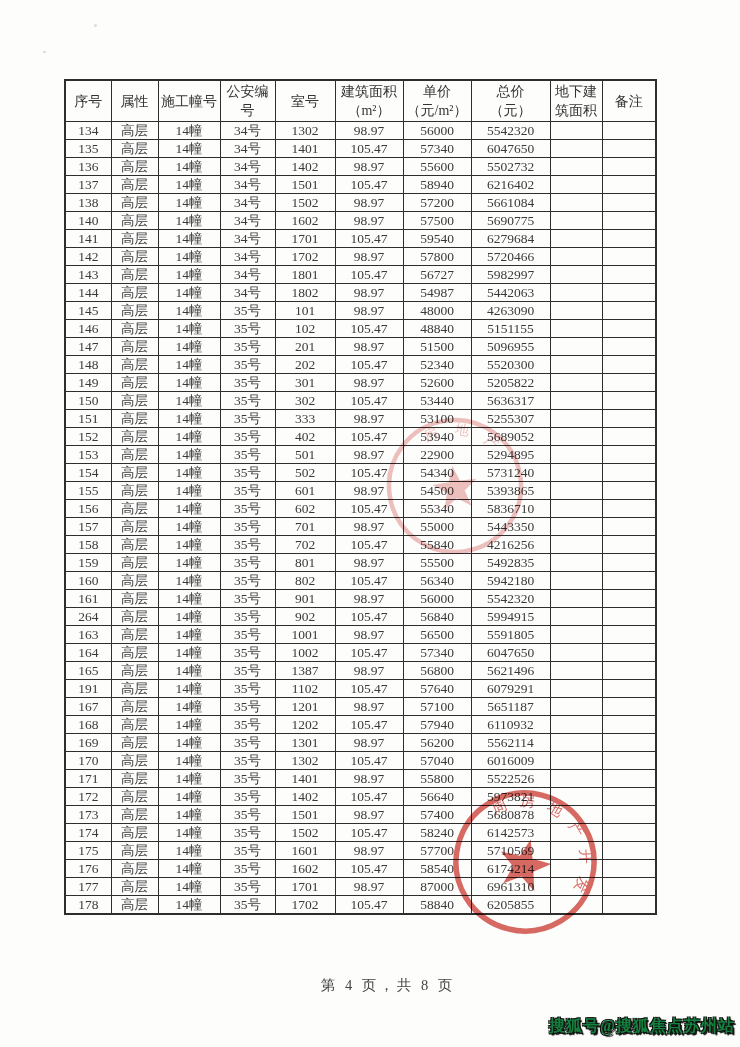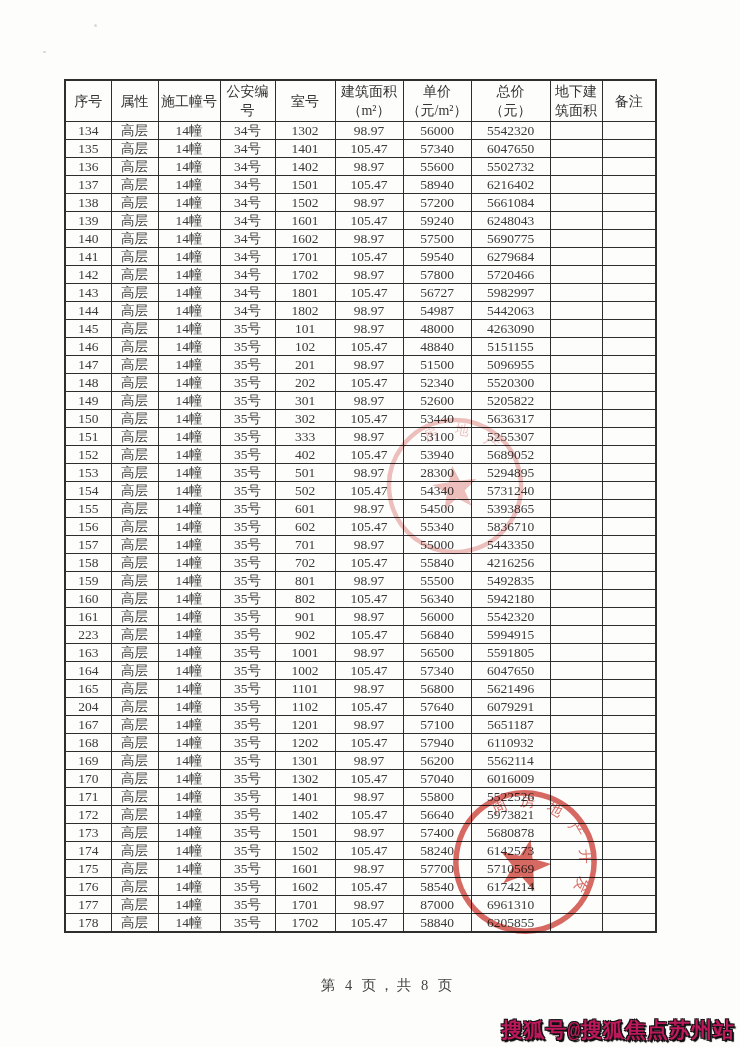--- a/index.html
+++ b/index.html
@@ -32,23 +32,23 @@
   .price-table{border:2px solid #2e2e2e;}
   .footer-page{
     position:absolute;left:0;top:976px;width:100%;
     text-align:center;font-size:14.5px;color:#444;letter-spacing:3px;padding-left:18px;
   }
   .stamp{position:absolute;mix-blend-mode:multiply;pointer-events:none;}
   .stamp-upper{left:380px;top:411px;opacity:.5;transform:rotate(-8deg);}
   .stamp-lower{left:449px;top:786px;opacity:.82;transform:rotate(14deg);}
   .watermark{
     position:absolute;right:5px;top:1016px;
-    font-family:Liberation Mono, monospace;
-    font-weight:bold;font-size:21px;letter-spacing:1px;
-    color:#be185d;
+    font-family:Liberation Serif, serif;
+    font-weight:bold;font-size:16px;letter-spacing:1px;
+    color:#15803d;
     text-shadow:-1px -1px 0 #111,1px -1px 0 #111,-1px 1px 0 #111,
                  1px 1px 0 #111,2px 2px 1px #000;
   }
 </style>
 </head>
 <body>
 
 <div class="page">
 
   <div class="speck" style="left:94px;top:24px;width:3px;height:3px;opacity:.5;"></div>
@@ -161,32 +161,20 @@
           <td>14幢</td>
           <td>34号</td>
           <td>1502</td>
           <td>98.97</td>
           <td>57200</td>
           <td>5661084</td>
           <td></td>
           <td></td>
         </tr>
         <tr>
-          <td>139</td>
-          <td>高层</td>
-          <td>14幢</td>
-          <td>34号</td>
-          <td>1601</td>
-          <td>105.47</td>
-          <td>59240</td>
-          <td>6248043</td>
-          <td></td>
-          <td></td>
-        </tr>
-        <tr>
           <td>140</td>
           <td>高层</td>
           <td>14幢</td>
           <td>34号</td>
           <td>1602</td>
           <td>98.97</td>
           <td>57500</td>
           <td>5690775</td>
           <td></td>
           <td></td>
@@ -335,21 +323,21 @@
           <td></td>
           <td></td>
         </tr>
         <tr>
           <td>153</td>
           <td>高层</td>
           <td>14幢</td>
           <td>35号</td>
           <td>501</td>
           <td>98.97</td>
-          <td>28300</td>
+          <td>22900</td>
           <td>5294895</td>
           <td></td>
           <td></td>
         </tr>
         <tr>
           <td>154</td>
           <td>高层</td>
           <td>14幢</td>
           <td>35号</td>
           <td>502</td>
@@ -437,21 +425,21 @@
           <td>14幢</td>
           <td>35号</td>
           <td>901</td>
           <td>98.97</td>
           <td>56000</td>
           <td>5542320</td>
           <td></td>
           <td></td>
         </tr>
         <tr>
-          <td>223</td>
+          <td>264</td>
           <td>高层</td>
           <td>14幢</td>
           <td>35号</td>
           <td>902</td>
           <td>105.47</td>
           <td>56840</td>
           <td>5994915</td>
           <td></td>
           <td></td>
         </tr>
@@ -477,29 +465,29 @@
           <td>57340</td>
           <td>6047650</td>
           <td></td>
           <td></td>
         </tr>
         <tr>
           <td>165</td>
           <td>高层</td>
           <td>14幢</td>
           <td>35号</td>
-          <td>1101</td>
+          <td>1387</td>
           <td>98.97</td>
           <td>56800</td>
           <td>5621496</td>
           <td></td>
           <td></td>
         </tr>
         <tr>
-          <td>204</td>
+          <td>191</td>
           <td>高层</td>
           <td>14幢</td>
           <td>35号</td>
           <td>1102</td>
           <td>105.47</td>
           <td>57640</td>
           <td>6079291</td>
           <td></td>
           <td></td>
         </tr>

